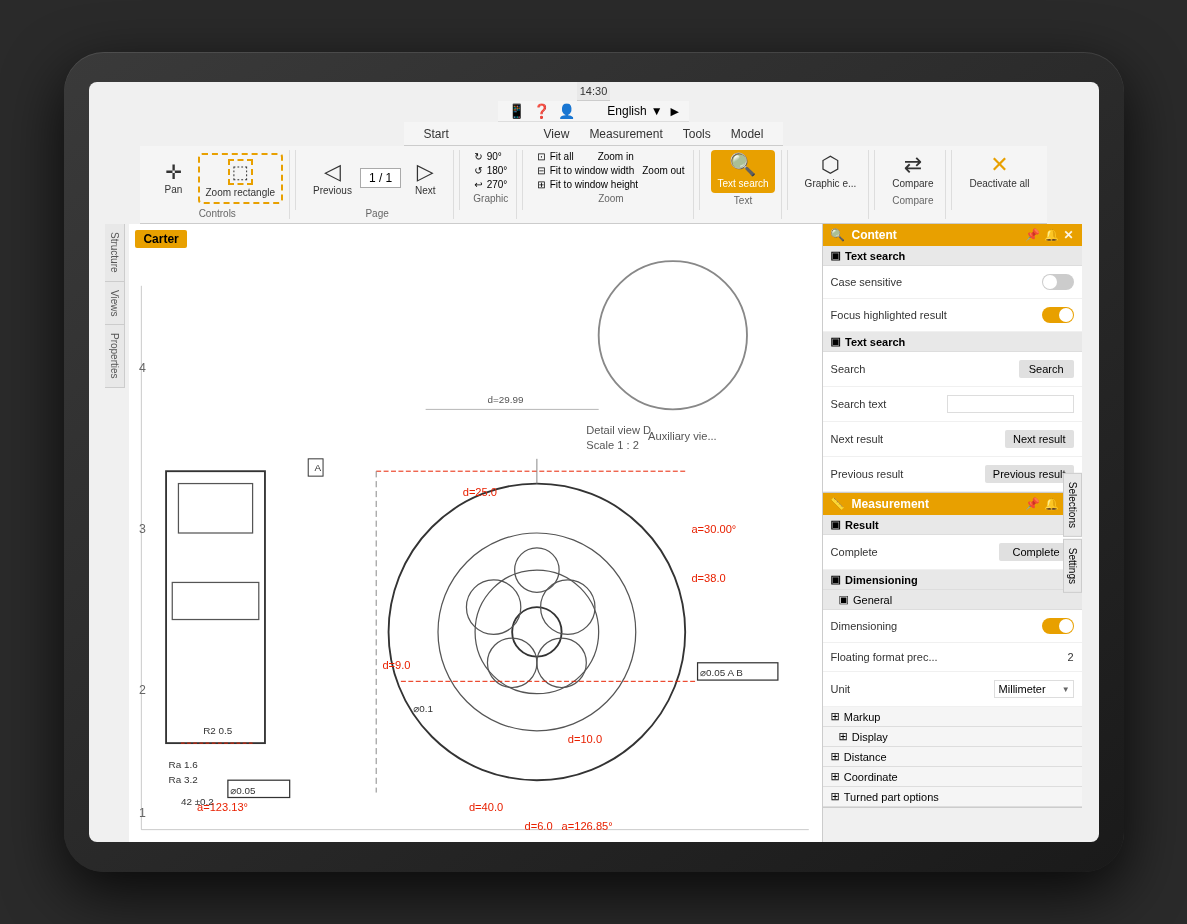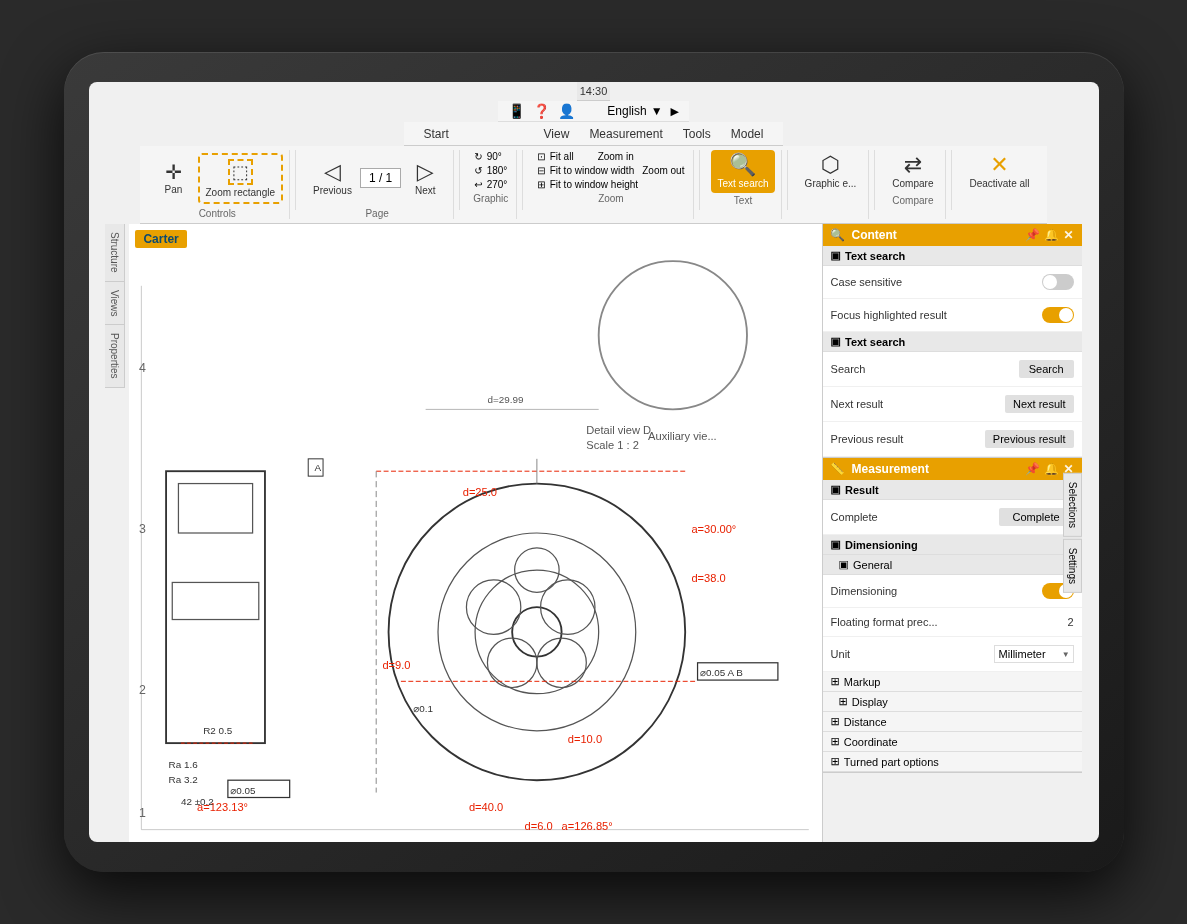--- a/index.html
+++ b/index.html
@@ -161,21 +161,21 @@
       flex: 1;
       background: white;
       position: relative;
       overflow: hidden;
     }
     .drawing-label {
       position: absolute;
       top: 6px;
       left: 6px;
       background: #e8a000;
-      color: #0c4a6e;
+      color: #000000;
       padding: 2px 8px;
       font-size: 12px;
       font-weight: bold;
       border-radius: 2px;
     }
     .drawing-content {
       width: 100%;
       height: 100%;
     }
     .right-panels {
@@ -647,20 +647,24 @@
             <div class="section-header">
               <span>▣</span>
               <span>Text search</span>
             </div>
 
             <div class="prop-row">
               <span class="prop-label">Search</span>
               <button class="search-btn">Search</button>
             </div>
 
+            <div class="prop-row">
+              <span class="prop-label">Search text</span>
+              <input class="prop-input" type="text" style="width: 100px;">
+            </div>
 
             <div class="prop-row">
               <span class="prop-label">Next result</span>
               <button class="next-result-btn">Next result</button>
             </div>
 
             <div class="prop-row">
               <span class="prop-label">Previous result</span>
               <button class="next-result-btn">Previous result</button>
             </div>

